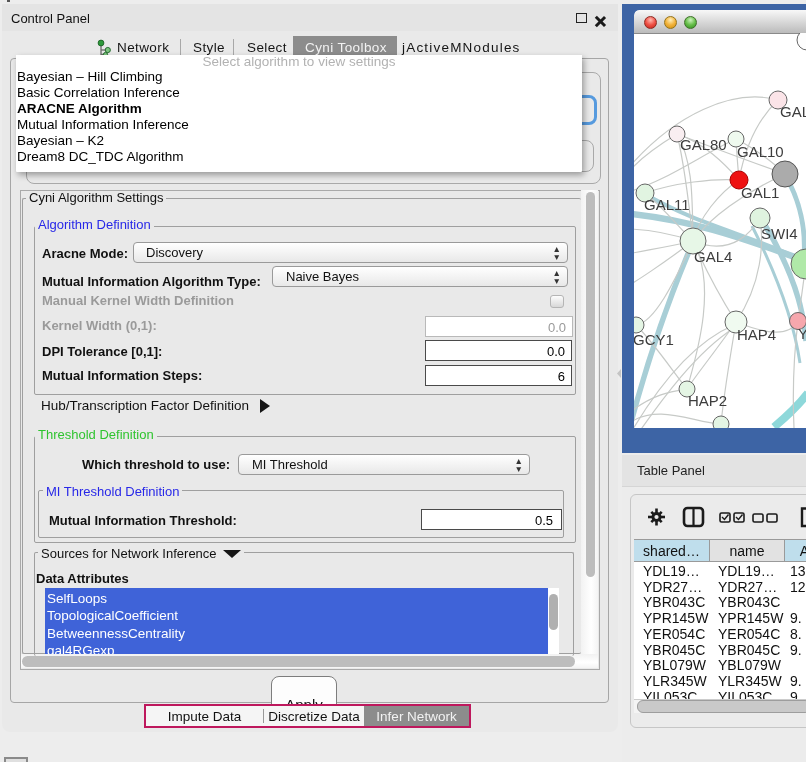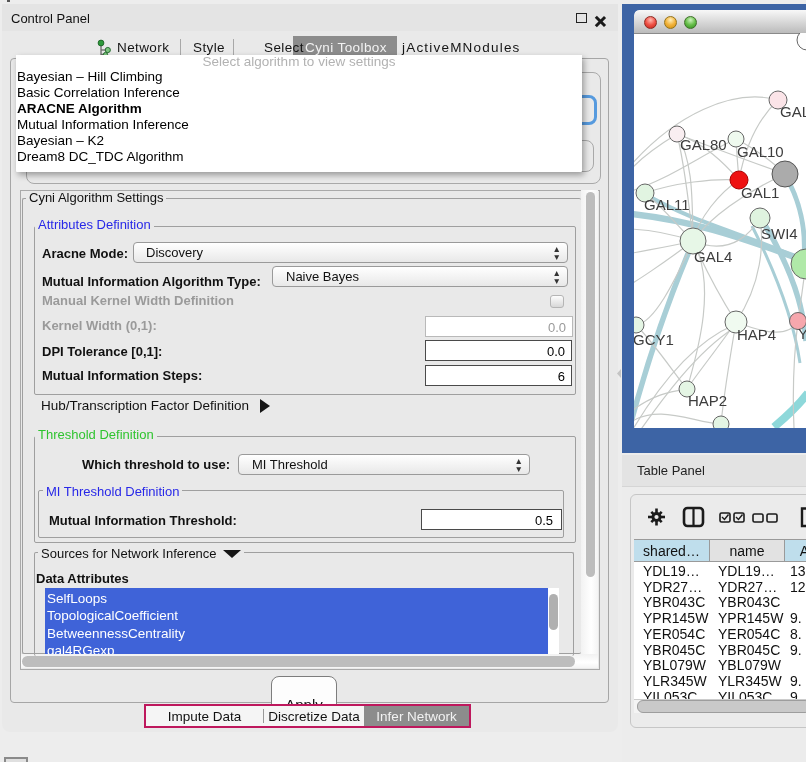--- a/index.html
+++ b/index.html
@@ -33,42 +33,42 @@
     <path d="M 4,5 L 4,15.5 L 8,15.5" fill="none" stroke="#6b6b6b" stroke-width="1.3"></path>
     <line x1="4" y1="11" x2="10" y2="11" stroke="#6b6b6b" stroke-width="1.3"></line>
     <circle cx="4" cy="4" r="2.9" fill="#2e9a3c" stroke="#1c6326" stroke-width="0.9"></circle>
     <circle cx="10.8" cy="11" r="2.6" fill="#7cc47e" stroke="#1c6326" stroke-width="0.9"></circle>
     <circle cx="8.5" cy="15.5" r="2.1" fill="#7cc47e" stroke="#1c6326" stroke-width="0.9"></circle>
   </svg>
   <div class="abs" style="left:115px;top:36px;font-size:13.5px;letter-spacing:0.4px;color:#151515;">Network</div>
   <div class="abs" style="left:178px;top:35px;width:1px;height:16px;background:#a8a8a8;"></div>
   <div class="abs" style="left:191px;top:36px;font-size:13.5px;letter-spacing:0.4px;color:#151515;">Style</div>
   <div class="abs" style="left:231px;top:35px;width:1px;height:16px;background:#a8a8a8;"></div>
-  <div class="abs" style="left:245px;top:36px;font-size:13.5px;letter-spacing:0.4px;color:#151515;margin-left:17px;">Select</div>
+  <div class="abs" style="left:245px;top:36px;font-size:13.5px;letter-spacing:0.4px;color:#151515;">Select</div>
   <div class="abs" style="left:303px;top:36px;font-size:13.5px;letter-spacing:0.4px;color:#f2f2f2;">Cyni Toolbox</div>
   <div class="abs" style="left:400px;top:36px;font-size:13.5px;letter-spacing:1.2px;color:#151515;">jActiveMNodules</div>
 
   <div class="abs" style="left:8px;top:54px;width:597px;height:643px;background:#e9e9e9;border:1px solid #a6a6a6;border-radius:4px;"></div>
 
   <div class="abs etch" style="left:24px;top:68px;width:573px;height:110px;border-radius:8px;"></div>
   <div class="abs" style="left:300px;top:91px;width:289px;height:24px;border:3px solid #569ade;border-radius:8px;"></div>
   <div class="abs etch" style="left:28px;top:136px;width:562px;height:30px;border-radius:8px;"></div>
 
   <div class="abs" style="left:18px;top:186px;width:578px;height:478px;border:1px solid #a9a9a9;"></div>
   <div class="abs" style="left:20px;top:194px;width:558px;height:454px;border:1px solid #9f9f9f;border-radius:2px;border-right:none;"></div>
   <div class="abs gtitle" style="left:24px;top:188px;color:#111;">Cyni Algorithm Settings</div>
 
   <div class="abs" style="left:579px;top:186px;width:17px;height:474px;background:linear-gradient(90deg,#f2f2f2,#ffffff 60%,#f4f4f4);"></div>
   <div class="abs" style="left:584px;top:188px;width:9px;height:385px;background:#bdbdbd;border-radius:5px;"></div>
 
   <div class="abs" style="left:19px;top:650px;width:577px;height:14px;background:linear-gradient(#f2f2f2,#ffffff 60%,#f4f4f4);"></div>
   <div class="abs" style="left:20px;top:651.5px;width:553px;height:11px;background:#bdbdbd;border-radius:6px;"></div>
 
   <div class="abs" style="left:32px;top:222px;width:540px;height:167px;border:1px solid #9f9f9f;border-radius:2px;"></div>
-  <div class="abs gtitle" style="left:33px;top:215px;color:#2828e8;">Attributes Definition</div>
+  <div class="abs gtitle" style="left:33px;top:215px;color:#2828e8;">Algorithm Definition</div>
 
   <div class="abs lbl" style="left:40px;top:242px;">Aracne Mode:</div>
   <div class="combo" style="left:131px;top:238px;width:433px;">
       <span style="position:absolute;left:12px;top:2px;">Discovery</span>
       <span class="ar">▲<br>▼</span>
     </div>
 
   <div class="abs lbl" style="left:40px;top:270px;">Mutual Information Algorithm Type:</div>
   <div class="combo" style="left:270px;top:262px;width:294px;">
       <span style="position:absolute;left:13px;top:2px;">Naive Bayes</span>

